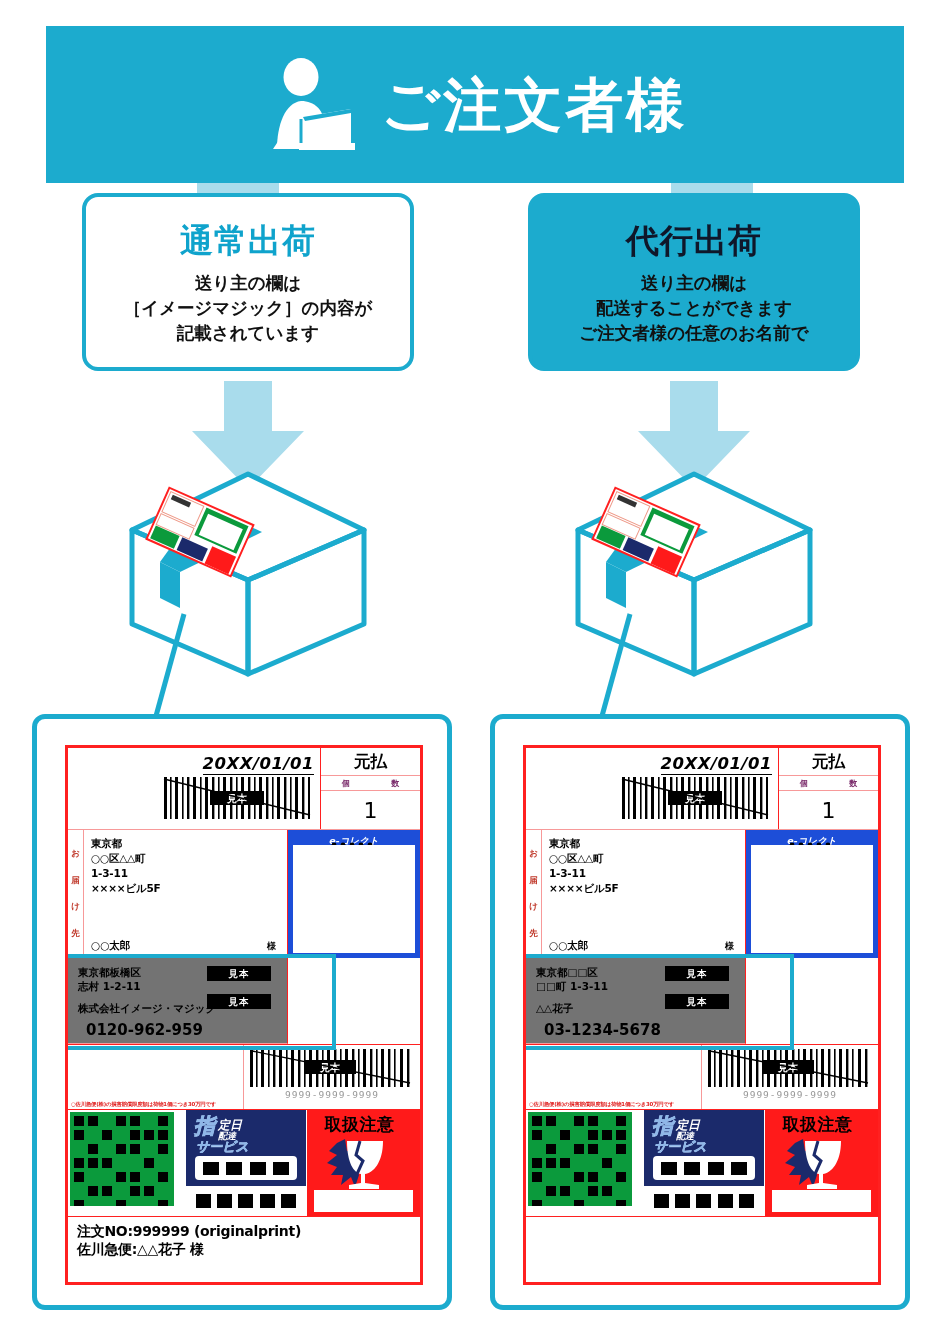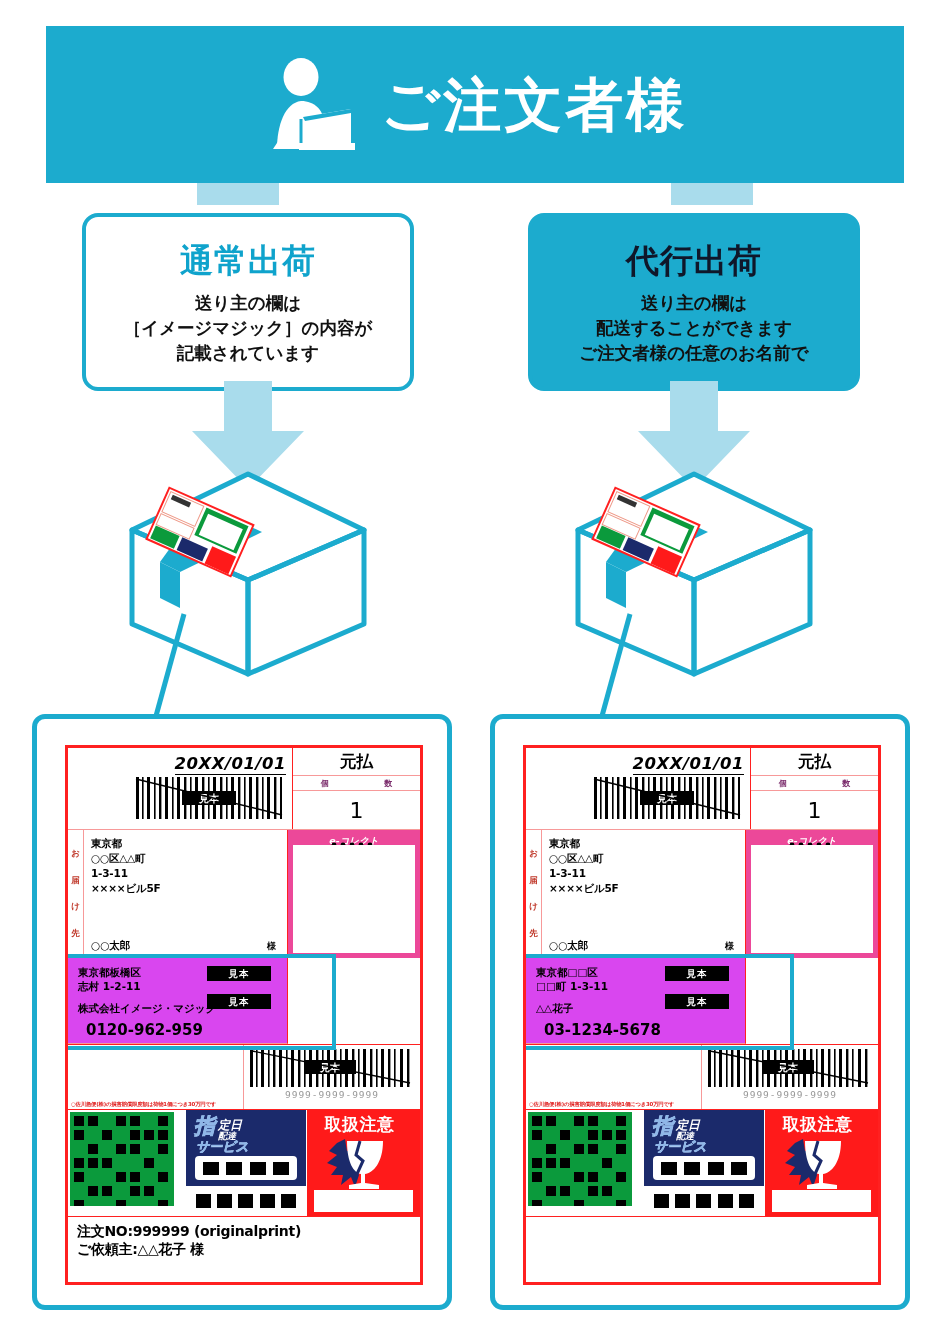--- a/index.html
+++ b/index.html
@@ -26,21 +26,21 @@
     letter-spacing: 3px; line-height: 1;
   }
 
   
   .stub { position: absolute; background: #A9DCEC; }
   .stub.left  { left: 197px; top: 183px; width: 82px; height: 22px; }
   .stub.right { left: 671px; top: 183px; width: 82px; height: 22px; }
 
   
   .optbox {
-    position: absolute; top: 213px; width: 332px; height: 178px;
+    position: absolute; top: 193px; width: 332px; height: 178px;
     border-radius: 16px; text-align: center;
     display: flex; flex-direction: column; align-items: center;
     justify-content: center; padding: 14px 10px 10px;
   }
   .optbox.normal {
     left: 82px; background: #ffffff; border: 4px solid #1CABCE;
   }
   .optbox.agent {
     left: 528px; background: #1CABCE; border: 4px solid #1CABCE;
   }
@@ -84,21 +84,21 @@
   
   .lrow1 { display: flex; height: 82px; border-bottom: 1.6px solid #F79999; }
   .lrow1-main { flex: 1; position: relative; }
   .date-line {
     position: absolute; right: 6px; top: 6px;
     font-size: 16.5px; font-style: italic; font-weight: 700;
     letter-spacing: 0.5px; border-bottom: 1.6px solid #000;
     padding-bottom: 1px; font-family: "DejaVu Sans", sans-serif;
   }
   .bc-top { position: absolute; right: 8px; top: 29px; width: 150px; height: 42px; }
-  .lrow1-pay { width: 128px; border-left: 1.6px solid #FF2020; display: flex; flex-direction: column; }
+  .lrow1-pay { width: 100px; border-left: 1.6px solid #FF2020; display: flex; flex-direction: column; }
   .pay-label { height: 28px; display: flex; align-items: center; justify-content: center;
                font-size: 16.5px; font-weight: 700; border-bottom: 1.4px solid #F79999; }
   .pay-head { height: 15px; display: flex; border-bottom: 1.4px solid #F79999; }
   .pay-head span { flex: 1; text-align: center; font-size: 8px; font-weight: 700; color: #7a2b6b; line-height: 15px; }
   .pay-qty { flex: 1; display: flex; align-items: center; justify-content: center;
              font-size: 22px; font-weight: 400; font-family: "DejaVu Sans", sans-serif; }
 
   
   .lrow2 { display: flex; height: 128px; }
   .addr-wrap { flex: 1; display: flex; position: relative; border-right: 1.6px solid #FF2020; }
@@ -106,36 +106,36 @@
     width: 16px; border-right: 1.4px solid #F79999;
     display: flex; flex-direction: column; justify-content: space-evenly;
     align-items: center; padding: 3px 0;
     font-size: 8.5px; font-weight: 700; color: #C0392B;
   }
   .addr-body { flex: 1; position: relative; padding: 6px 17px 0 7px; }
   .addr-body .l { font-size: 10.5px; line-height: 1.42; letter-spacing: -0.2px; font-weight: 700; }
   .addr-name { position: absolute; left: 7px; bottom: 5px; font-size: 10.5px; font-weight: 700; }
   .addr-sama { position: absolute; right: 11px; bottom: 5px; font-size: 9px; font-weight: 700; }
   .ecol {
-    width: 132px; background: #ec4899; padding: 2px 5px 5px;
+    width: 132px; background: #1d4ed8; padding: 2px 5px 5px;
     display: flex; flex-direction: column;
   }
   .ecol-title { height: 13px; text-align: center; }
   .ecol-inner { flex: 1; background: #ffffff; border: 1px solid #fff; }
 
   
   .sender-zone { position: relative; height: 86px; }
   .sender-hl {
     position: absolute; left: -16px; top: -4px; right: 84px; bottom: -6px;
     border: 4.5px solid #1CABCE; z-index: 4; pointer-events: none;
   }
   .sender-box {
     position: absolute; left: 0; top: 0; right: 132px; bottom: 0;
     border-right: 1.6px solid #FF2020; border-bottom: 1.4px solid #F79999;
-    padding: 7px 0 0 10px; z-index: 3; background: #d946ef;
+    padding: 7px 0 0 10px; z-index: 3; background: #737373;
   }
   .sender-r { position: absolute; right: 132px; top: 0; bottom: 0; width: 132px; background:#0B9A3C; }
   .sender-l1 { font-size: 10.5px; font-weight: 700; line-height: 1.35; }
   .sender-nm { font-size: 10.5px; font-weight: 700; margin-top: 9px; }
   .sender-tel { font-size: 15px; font-weight: 700; margin-top: 5px; padding-left: 8px; }
   .mihon-stamp {
     position: absolute; right: 16px; width: 64px; height: 15px;
     background: #000; color: #fff; font-size: 9.5px; font-weight: 700;
     text-align: center; line-height: 15px; letter-spacing: 1px;
   }
@@ -166,21 +166,21 @@
   .blue-slots {
     position: absolute; left: 9px; top: 46px; width: 102px; height: 24px;
     background: #fff; border-radius: 4px; display: flex; align-items: center;
     justify-content: space-evenly;
   }
   .blue-slots i { width: 16px; height: 13px; background: #000; display: block; }
   .blue-bottom { height: 30px; display: flex; align-items: center; justify-content: space-evenly; padding: 0 4px; }
   .blue-bottom i { width: 15px; height: 14px; background: #000; display: block; }
   .red-title {
     position: absolute; left: 0; right: 8px; top: 3px; text-align: center;
-    color: #ffffff; font-size: 17px; font-weight: 700; letter-spacing: 0.5px;
+    color: #000000; font-size: 17px; font-weight: 700; letter-spacing: 0.5px;
   }
   .glass-icon { position: absolute; left: 50%; transform: translateX(-50%); top: 23px; width: 74px; height: 58px; }
   .red-blank { position: absolute; left: 7px; right: 7px; bottom: 4px; height: 22px; background: #fff; }
 
   
   .lrow5 { border-top: 1.6px solid #FF2020; height: 92px; padding: 5px 0 0 9px; }
   .ord-line {
     font-size: 14px; font-weight: 700; line-height: 1.3;
     font-family: "DejaVu Sans", sans-serif; letter-spacing: -0.3px;
   }
@@ -481,21 +481,21 @@
             <path d="M10 10 L2 18 L10 22 L0 30 L10 34 L4 42 L16 42 L14 52 L24 44 L28 54 L32 42 L24 30 L28 16 L20 18 L18 6 Z" fill="#1B2A6B"></path>
             <path d="M20 8 L56 8 C56 30 46 40 38 41 L38 50 L52 52 L52 56 L22 56 L22 52 L34 50 L34 41 C27 40 20 30 20 8 Z" fill="#fff"></path>
             <path d="M33 8 L29 22 L36 28 L30 41" stroke="#1B2A6B" stroke-width="3" fill="none"></path>
           </svg>
           <div class="red-blank"></div>
         </div>
       </div>
 
       <div class="lrow5">
         <div class="ord-line">注文NO:999999  (originalprint)</div>
-        <div class="ord-line">ご依頼主:△△花子 様</div>
+        <div class="ord-line">佐川急便:△△花子 様</div>
       </div>
 
     </div>
   </div>
 
   <div class="panel right">
     <div class="label">
 
       <div class="lrow1">
         <div class="lrow1-main">

